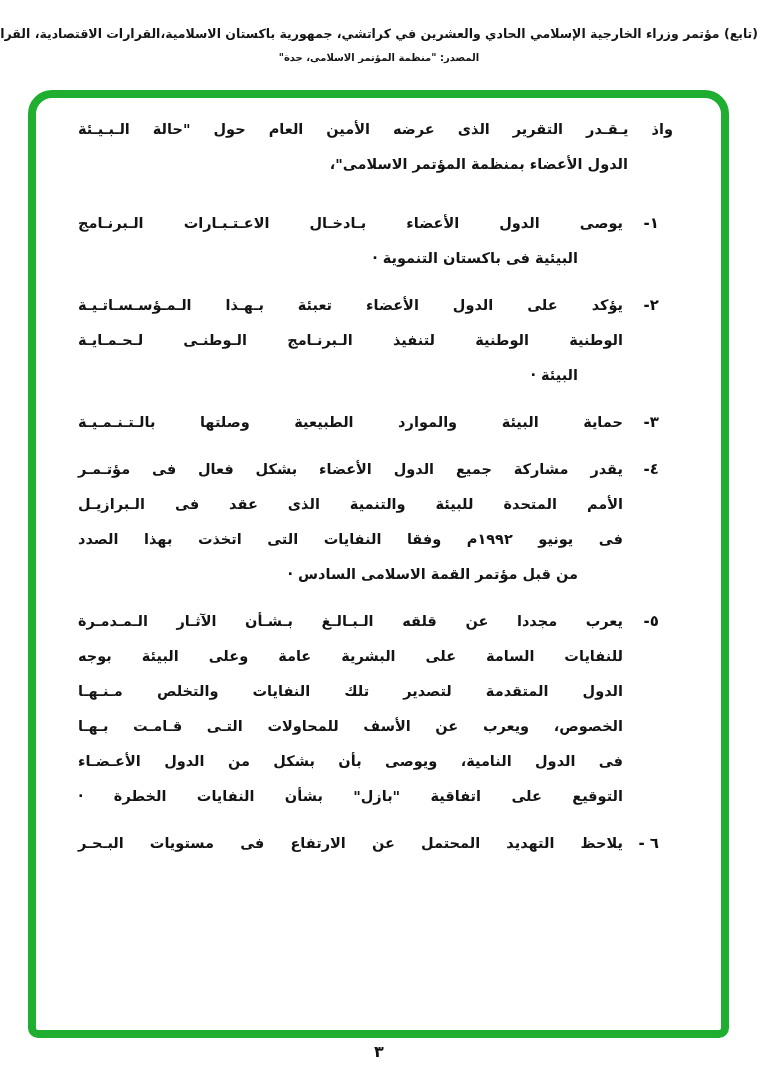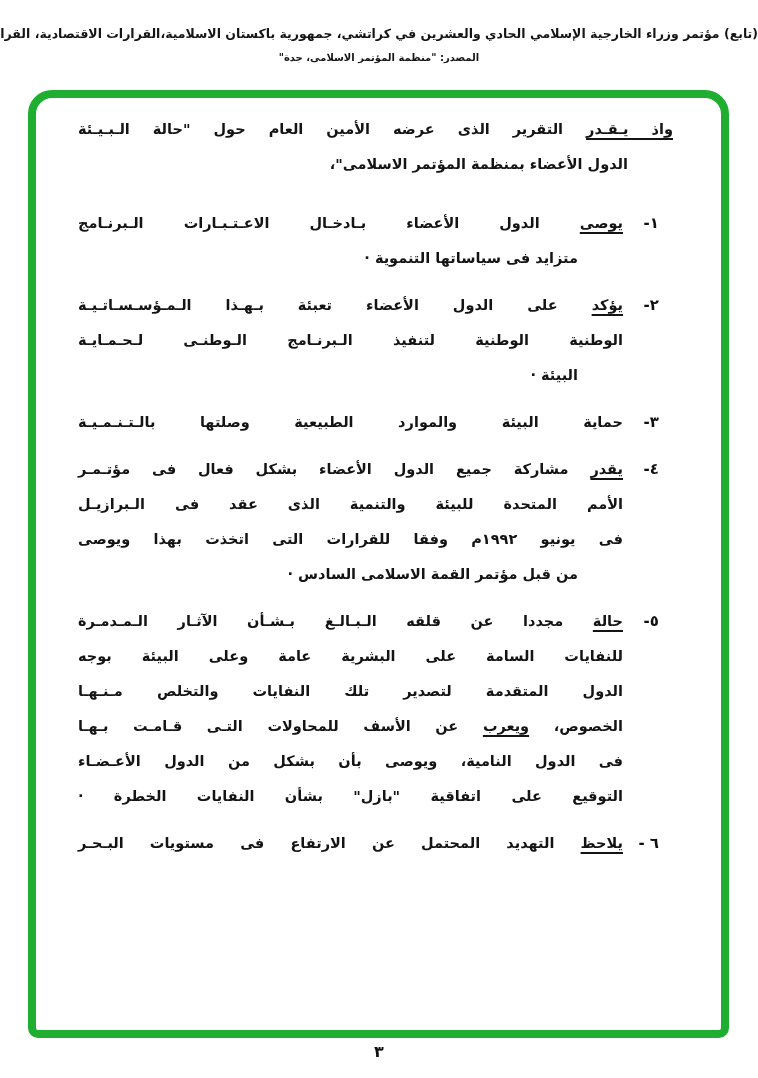--- a/index.html
+++ b/index.html
@@ -51,21 +51,20 @@
   }
   .ptext{flex:1 1 auto;min-width:0;}
   .line{
     font-size:14.5px;font-weight:bold;
     line-height:35px;
     color:#141414;
   }
   .line.full{text-align:justify;text-align-last:justify;}
   .line.end{text-align:right;padding-right:45px;}
   .u{
-    text-decoration:underline;
     text-underline-offset:4px;
     text-decoration-thickness:1.5px;
   }
   .pagenum{
     position:absolute;
     top:1042px;left:0;right:0;
     text-align:center;
     font-size:16px;font-weight:bold;
     color:#111;
   }
@@ -84,21 +83,21 @@
         <div class="para opening">
           <div class="ptext">
             <div class="line full"><span class="u">واذ يـقـدر</span><span> التقرير الذى عرضه الأمين العام حول "حالة الـبـيـئة</span></div>
             <div class="line end"><span>الدول الأعضاء بمنظمة المؤتمر الاسلامى"،</span></div>
           </div>
         </div>
         <div class="para">
           <div class="num">١-</div>
           <div class="ptext">
             <div class="line full"><span class="u">يوصى</span><span> الدول الأعضاء بـادخـال الاعـتـبـارات الـبرنـامج</span></div>
-            <div class="line end"><span>متزايد فى سياساتها التنموية ·</span></div>
+            <div class="line end"><span>البيئية فى باكستان التنموية ·</span></div>
           </div>
         </div>
         <div class="para">
           <div class="num">٢-</div>
           <div class="ptext">
             <div class="line full"><span class="u">يؤكد</span><span> على الدول الأعضاء تعبئة بـهـذا الـمـؤسـسـاتـيـة</span></div>
             <div class="line full"><span>الوطنية الوطنية لتنفيذ الـبرنـامج الـوطنـى لـحـمـايـة</span></div>
             <div class="line end"><span>البيئة ·</span></div>
           </div>
         </div>
@@ -106,28 +105,28 @@
           <div class="num">٣-</div>
           <div class="ptext">
             <div class="line full"><span>حماية البيئة والموارد الطبيعية وصلتها بالـتـنـمـيـة</span></div>
           </div>
         </div>
         <div class="para">
           <div class="num">٤-</div>
           <div class="ptext">
             <div class="line full"><span class="u">يقدر</span><span> مشاركة جميع الدول الأعضاء بشكل فعال فى مؤتـمـر</span></div>
             <div class="line full"><span>الأمم المتحدة للبيئة والتنمية الذى عقد فى الـبرازيـل</span></div>
-            <div class="line full"><span>فى يونيو ١٩٩٢م وفقا للقرارات التى اتخذت بهذا ويوصى</span></div>
+            <div class="line full"><span>فى يونيو ١٩٩٢م وفقا النفايات التى اتخذت بهذا الصدد</span></div>
             <div class="line end"><span>من قبل مؤتمر القمة الاسلامى السادس ·</span></div>
           </div>
         </div>
         <div class="para">
           <div class="num">٥-</div>
           <div class="ptext">
-            <div class="line full"><span class="u">حالة</span><span> مجددا عن قلقه الـبـالـغ بـشـأن الآثـار الـمـدمـرة</span></div>
+            <div class="line full"><span class="u">يعرب</span><span> مجددا عن قلقه الـبـالـغ بـشـأن الآثـار الـمـدمـرة</span></div>
             <div class="line full"><span>للنفايات السامة على البشرية عامة وعلى البيئة بوجه</span></div>
             <div class="line full"><span>الدول المتقدمة لتصدير تلك النفايات والتخلص مـنـهـا</span></div>
             <div class="line full"><span>الخصوص، </span><span class="u">ويعرب</span><span> عن الأسف للمحاولات التـى قـامـت بـهـا</span></div>
             <div class="line full"><span>فى الدول النامية، ويوصى بأن بشكل من الدول الأعـضـاء</span></div>
             <div class="line full"><span>التوقيع على اتفاقية "بازل" بشأن النفايات الخطرة ·</span></div>
           </div>
         </div>
         <div class="para">
           <div class="num">٦ -</div>
           <div class="ptext">

